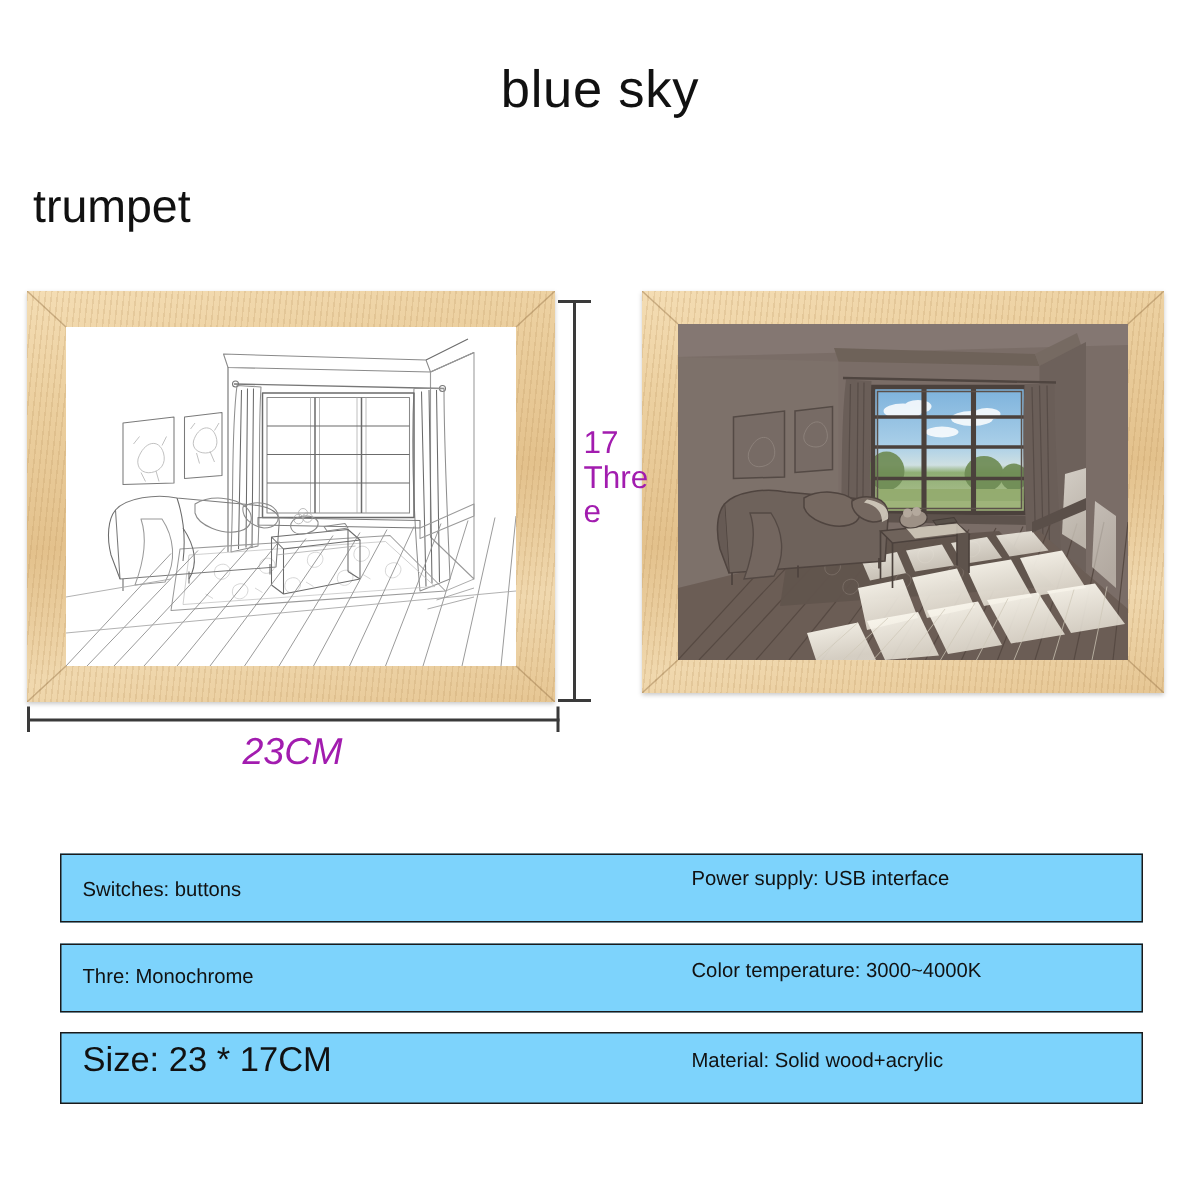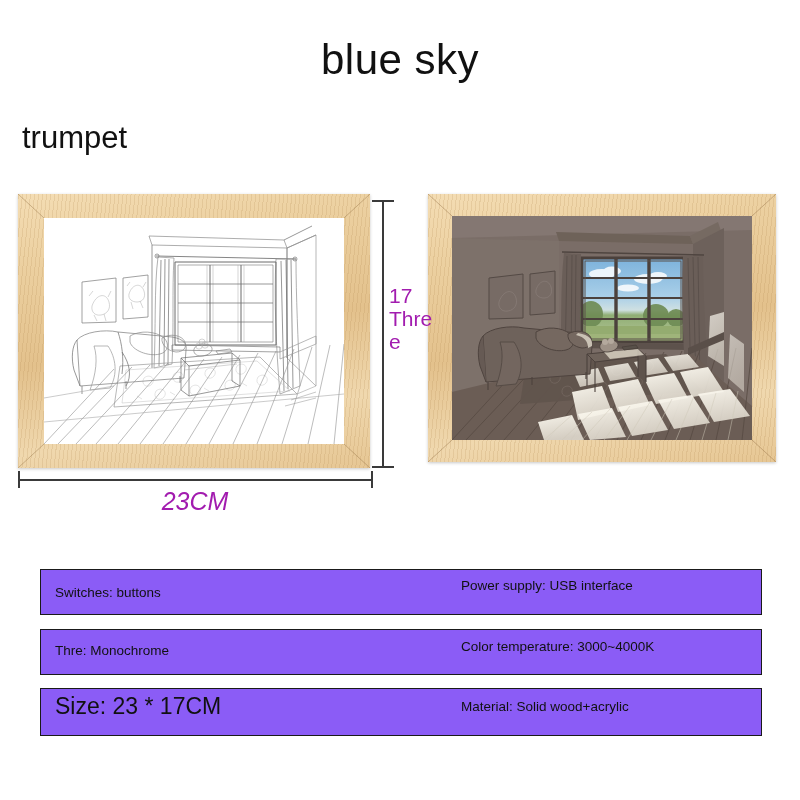--- a/index.html
+++ b/index.html
@@ -6,21 +6,21 @@
   body{
     width:800px;height:800px;background:#fff;
     font-family:"Liberation Sans","DejaVu Sans",sans-serif;
     color:#111;overflow:hidden;position:relative;
   }
   .stage{position:absolute;left:0;top:0;width:800px;height:800px;}
 
   
   .title-blue{
     position:absolute;left:0;top:40px;width:800px;text-align:center;
-    font-size:42px;line-height:40px;letter-spacing:.5px;color:#111;
+    font-size:35px;line-height:40px;letter-spacing:.5px;color:#111;
   }
   .title-trumpet{
     position:absolute;left:22px;top:120px;
     font-size:31px;line-height:36px;color:#111;
   }
 
   
   .frame{position:absolute;box-sizing:border-box;}
   .frame .wood{
     position:absolute;inset:0;
@@ -40,21 +40,21 @@
 
   
   .dim-line{position:absolute;background:#3a3a3a;}
   .dim-label{position:absolute;color:#a21caf;}
   .dimH-label{font-size:25px;line-height:28px;font-style:italic;}
   .dimV-label{font-size:21px;line-height:23px;width:46px;}
 
   
   .spec-row{
     position:absolute;left:40px;width:722px;
-    background:#8b5cf6;border:1.6px solid #1a1a1a;
+    background:#7dd3fc;border:1.6px solid #1a1a1a;
     box-sizing:border-box;
   }
   .spec-cell{position:absolute;white-space:nowrap;color:#111;}
   .spec-left{left:14px;}
   .spec-right{left:420px;}
   .sz-sm{font-size:13.5px;line-height:16px;}
   .sz-lg{font-size:23px;line-height:26px;}
 </style>
 </head>
 <body>

